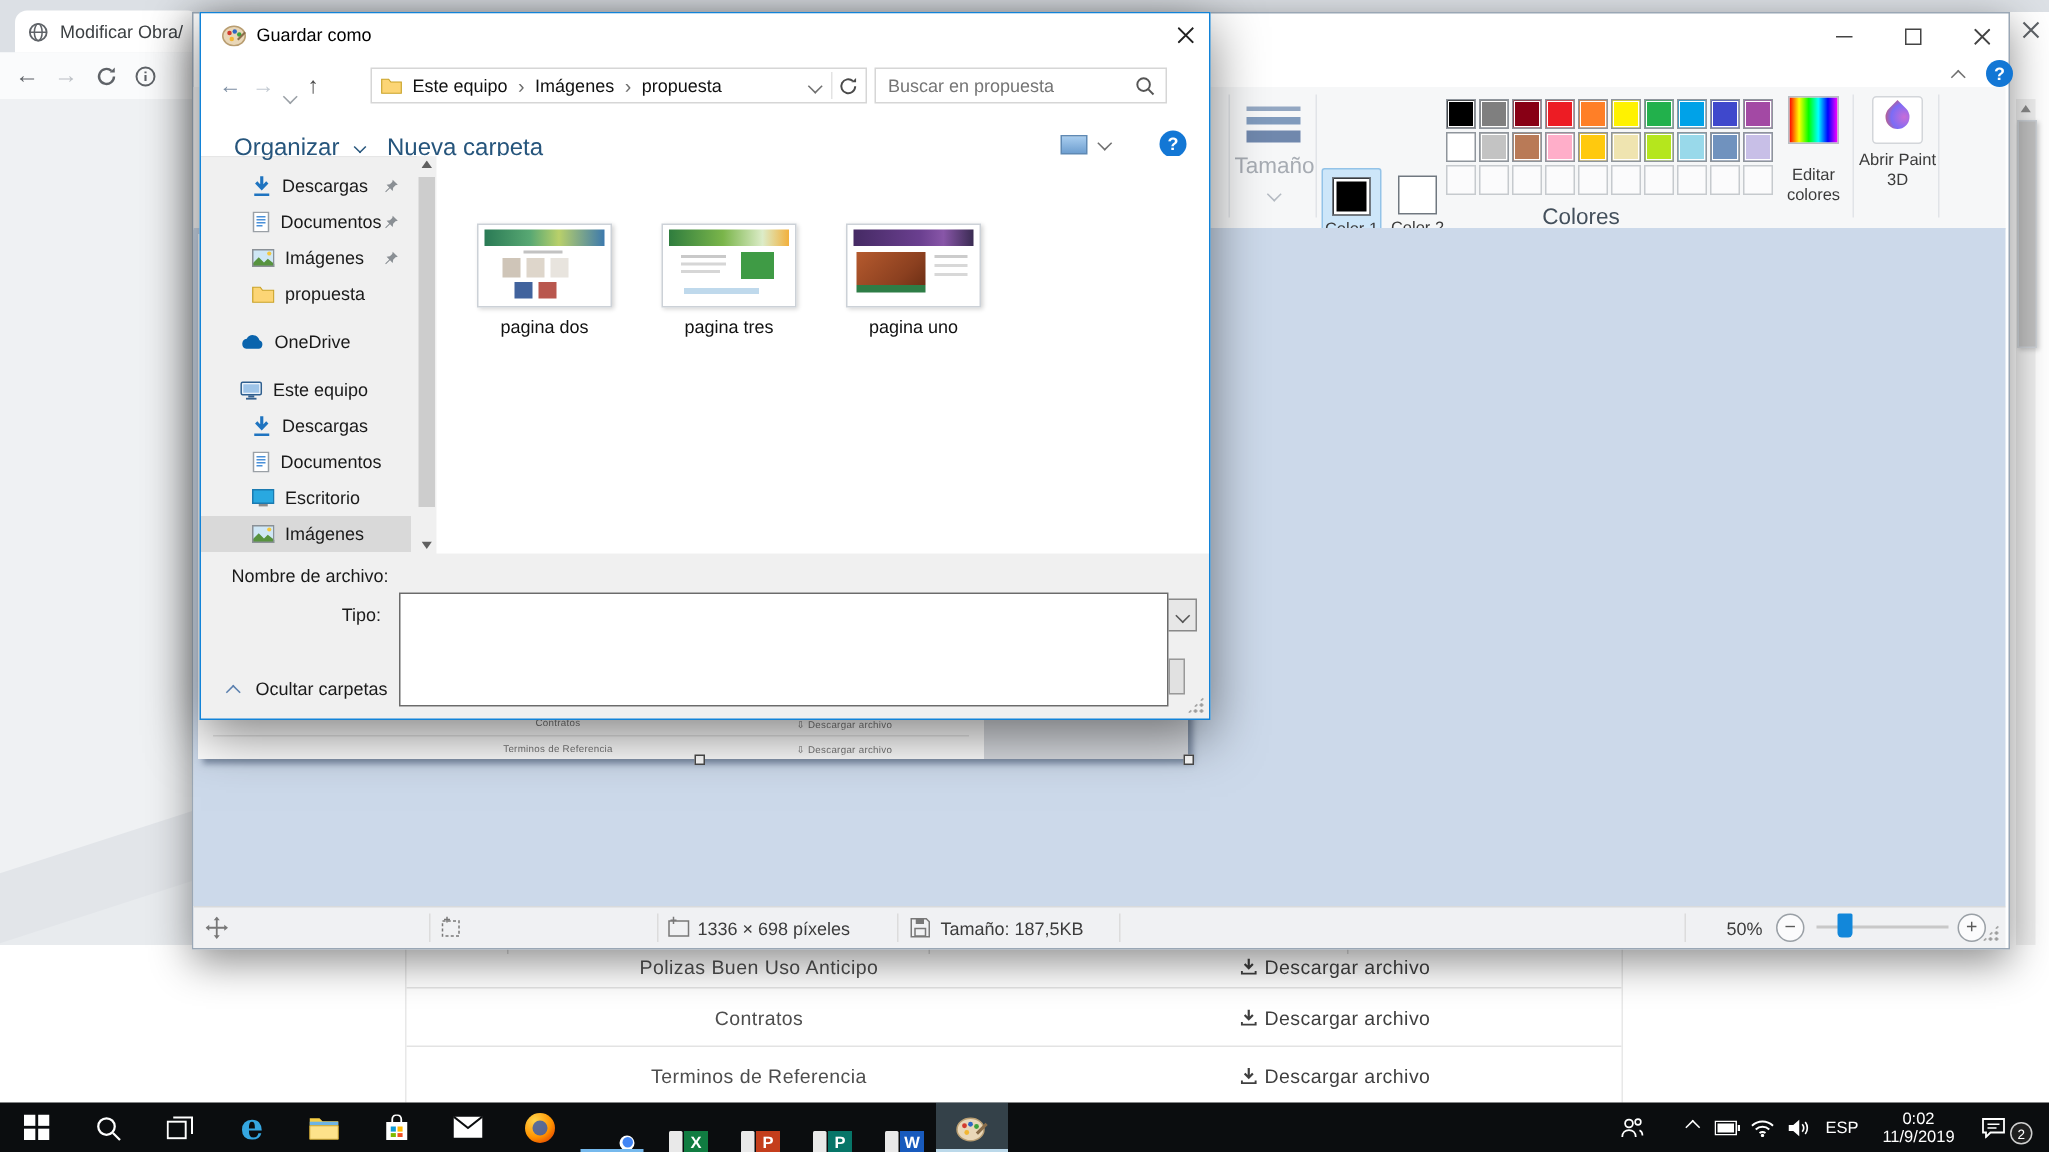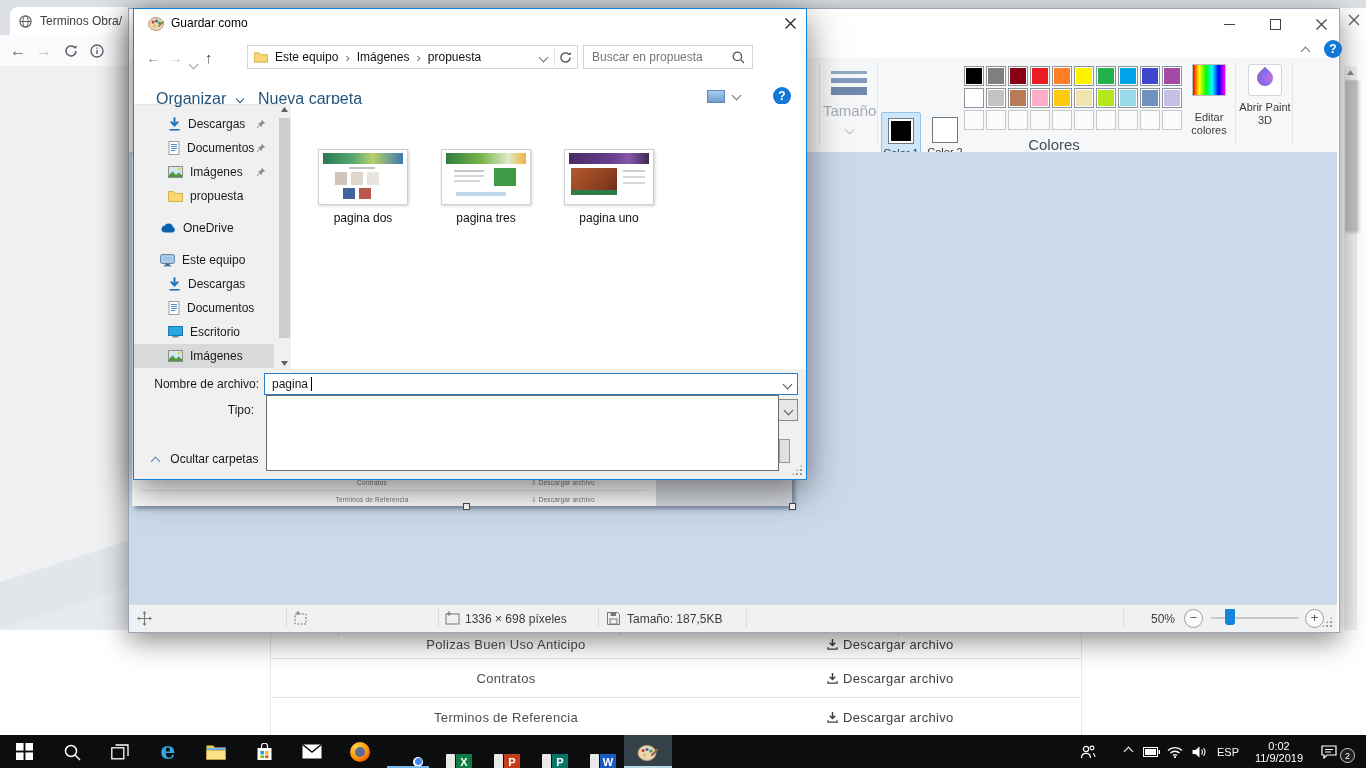--- a/index.html
+++ b/index.html
@@ -108,21 +108,21 @@
 <body>
 
 <div class="abs" id="chrome-top"></div>
 <div class="abs" id="chrome-left">
   <div class="tab">
     <svg width="13" height="13" viewBox="0 0 13 13" style="margin-left:9px;flex:none">
       <circle cx="6.5" cy="6.5" r="5.6" fill="none" stroke="#5f6368" stroke-width="1.2"></circle>
       <ellipse cx="6.5" cy="6.5" rx="2.6" ry="5.6" fill="none" stroke="#5f6368" stroke-width="1"></ellipse>
       <path d="M1 6.5h11" stroke="#5f6368" stroke-width="1"></path>
     </svg>
-    <span class="tab-title">Terminos Obra/</span>
+    <span class="tab-title">Modificar Obra/</span>
   </div>
 </div>
 <div class="abs" id="chrome-toolbar">
   <span class="nav-glyph">←</span>
   <span class="nav-glyph dis">→</span>
   <svg width="14" height="14" viewBox="0 0 14 14" style="margin-left:12px">
     <path d="M12 7a5 5 0 1 1-1.7-3.8" fill="none" stroke="#5f6368" stroke-width="1.6"></path>
     <path d="M12.5 1v3.3H9.2z" fill="#5f6368"></path>
   </svg>
   <svg width="14" height="14" viewBox="0 0 14 14" style="margin-left:12px">
@@ -362,21 +362,21 @@
         <div class="crumb">propuesta</div>
       </div>
     <div style="position:absolute;right:30px"><span class="chev" style="border-color:#707070"></span></div>
     <div style="position:absolute;right:22px;top:2px;bottom:2px;width:1px;background:#e3e3e3"></div>
     <svg style="position:absolute;right:5px;top:5px" width="13" height="13" viewBox="0 0 14 14">
       <path d="M12 7a5 5 0 1 1-1.7-3.8" fill="none" stroke="#4a4a4a" stroke-width="1.4"></path>
       <path d="M12.6 1v3.2H9.4z" fill="#4a4a4a"></path>
     </svg>
   </div>
 
-  <div class="addr-box" style="left:449px;width:170px">
+  <div class="addr-box" style="left:449px;width:195px">
     <span style="margin-left:8px;color:#757575">Buscar en propuesta</span>
     <svg style="position:absolute;right:7px;top:5px" width="13" height="13" viewBox="0 0 13 13">
       <circle cx="5.4" cy="5.4" r="4.2" fill="none" stroke="#555" stroke-width="1.3"></circle>
       <path d="M8.6 8.6l3.4 3.4" stroke="#555" stroke-width="1.3"></path>
     </svg>
   </div>
 
   <div class="tool-txt" style="left:22px">
     <span>Organizar</span>
     <span class="chev" style="border-color:#26557c;width:5px;height:5px;margin-left:6px;vertical-align:2px"></span>
@@ -512,27 +512,20 @@
       <svg width="7" height="5">
           <path d="M3.5 5L0 0h7z" fill="#606060"></path>
         </svg>
     </div>
   </div>
 
   <div class="abs" style="left:157px;top:95px;width:515px;height:265px;background:#fff"></div>
   <div id="files"></div>
 
   <div class="fld-label" style="left:15px;top:368px;width:110px">Nombre de archivo:</div>
-  <div class="name-input">
-    <span class="fn-text">pagina </span>
-      <span class="caret"></span>
-    <div class="combo-chev">
-        <span class="chev" style="border-color:#555"></span>
-      </div>
-  </div>
   <div class="fld-label" style="left:60px;top:394px;width:60px">Tipo:</div>
   <div class="type-combo-edge">
       <span class="chev" style="border-color:#555"></span>
     </div>
 
   <div class="btn-sliver"></div>
 
   <div class="ac-panel"></div>
 
   <div class="abs" style="left:18px;top:443px">

